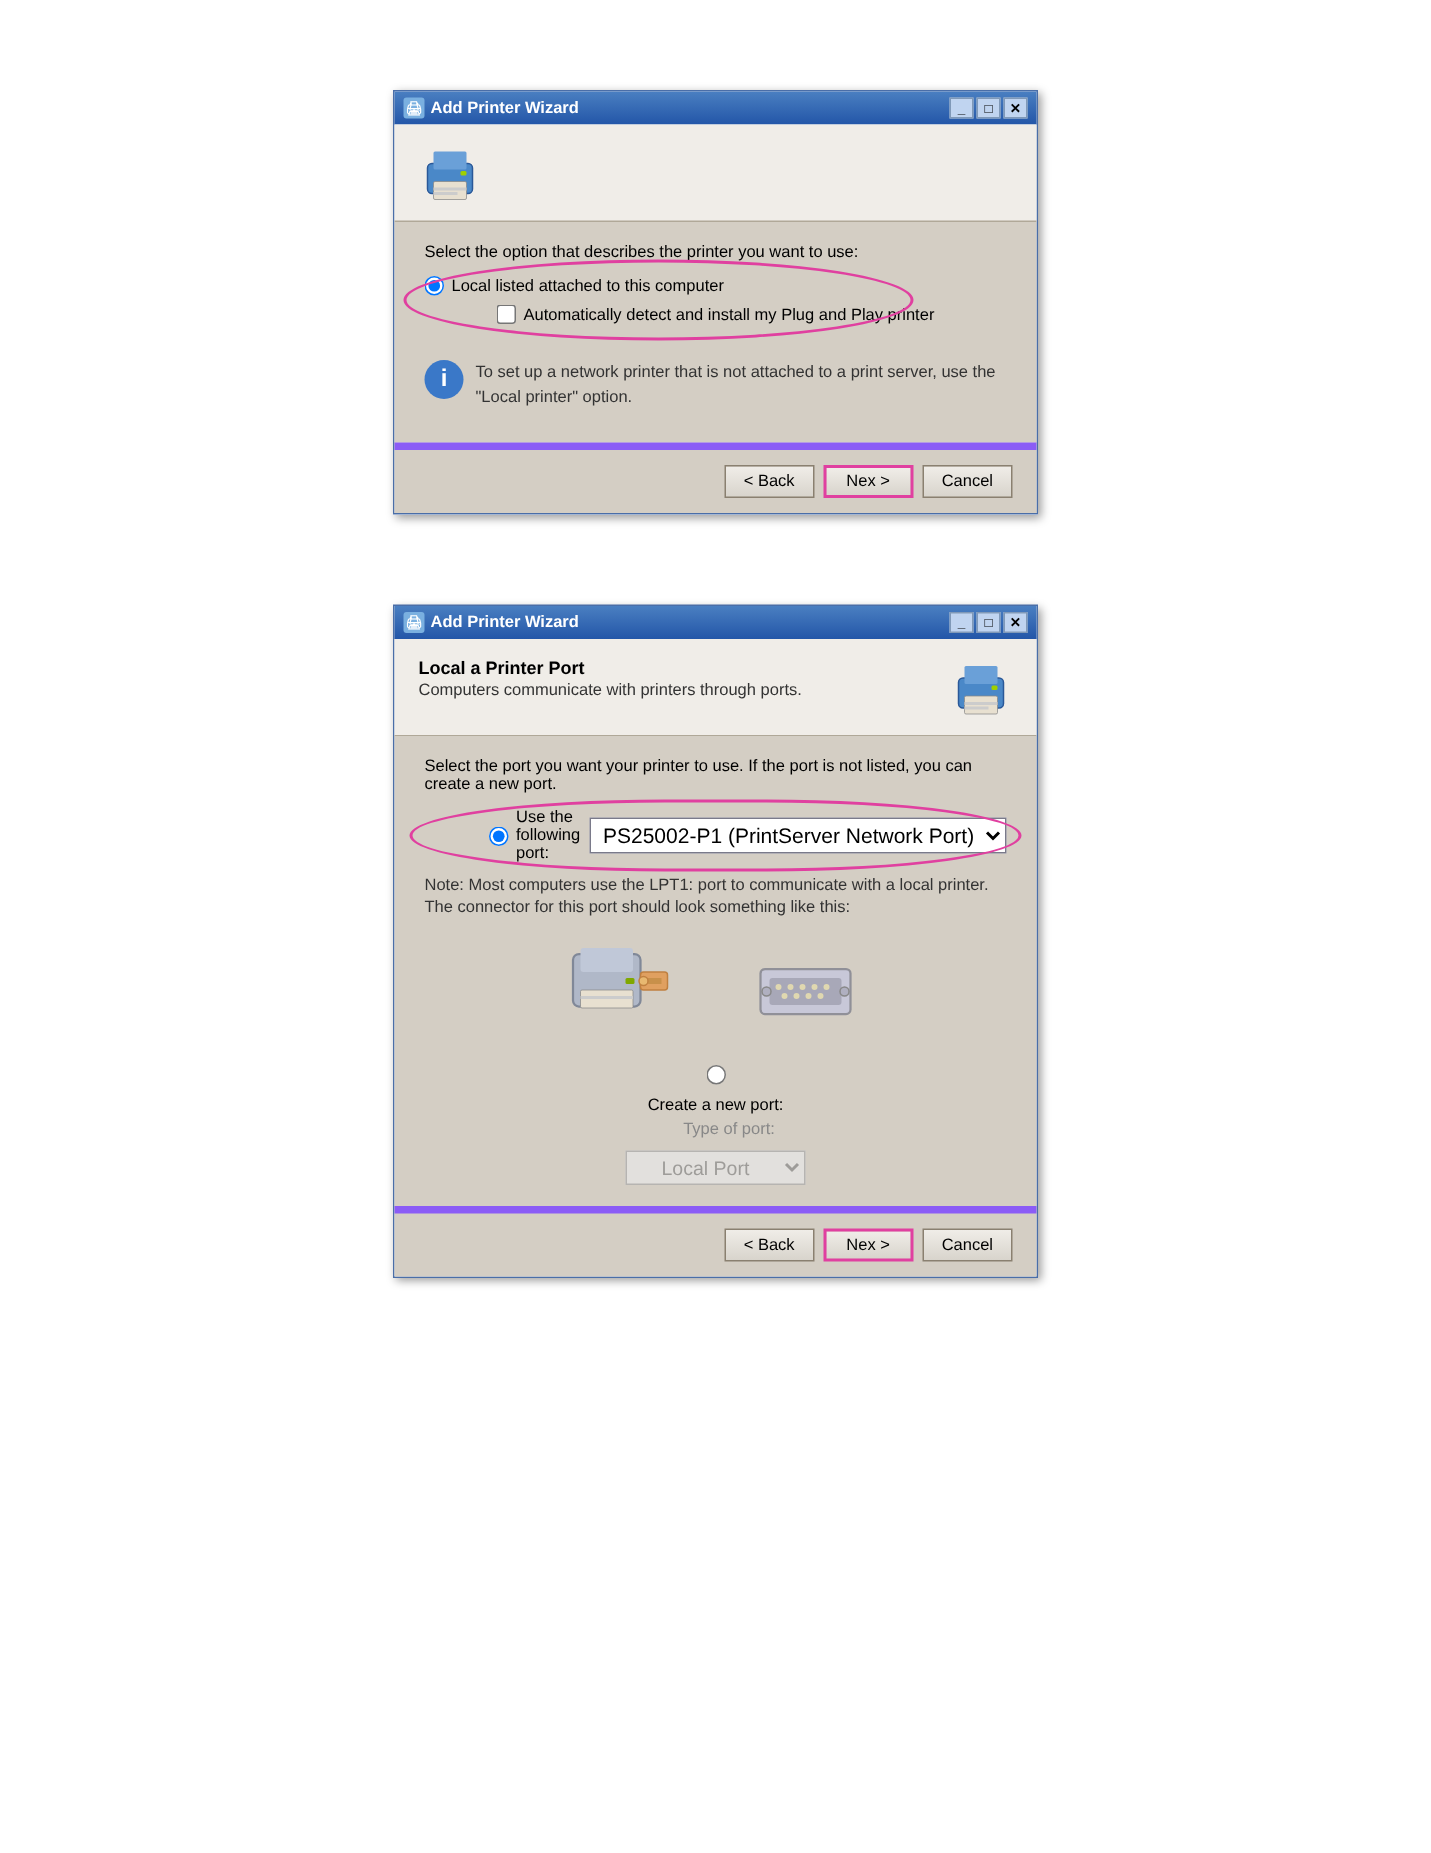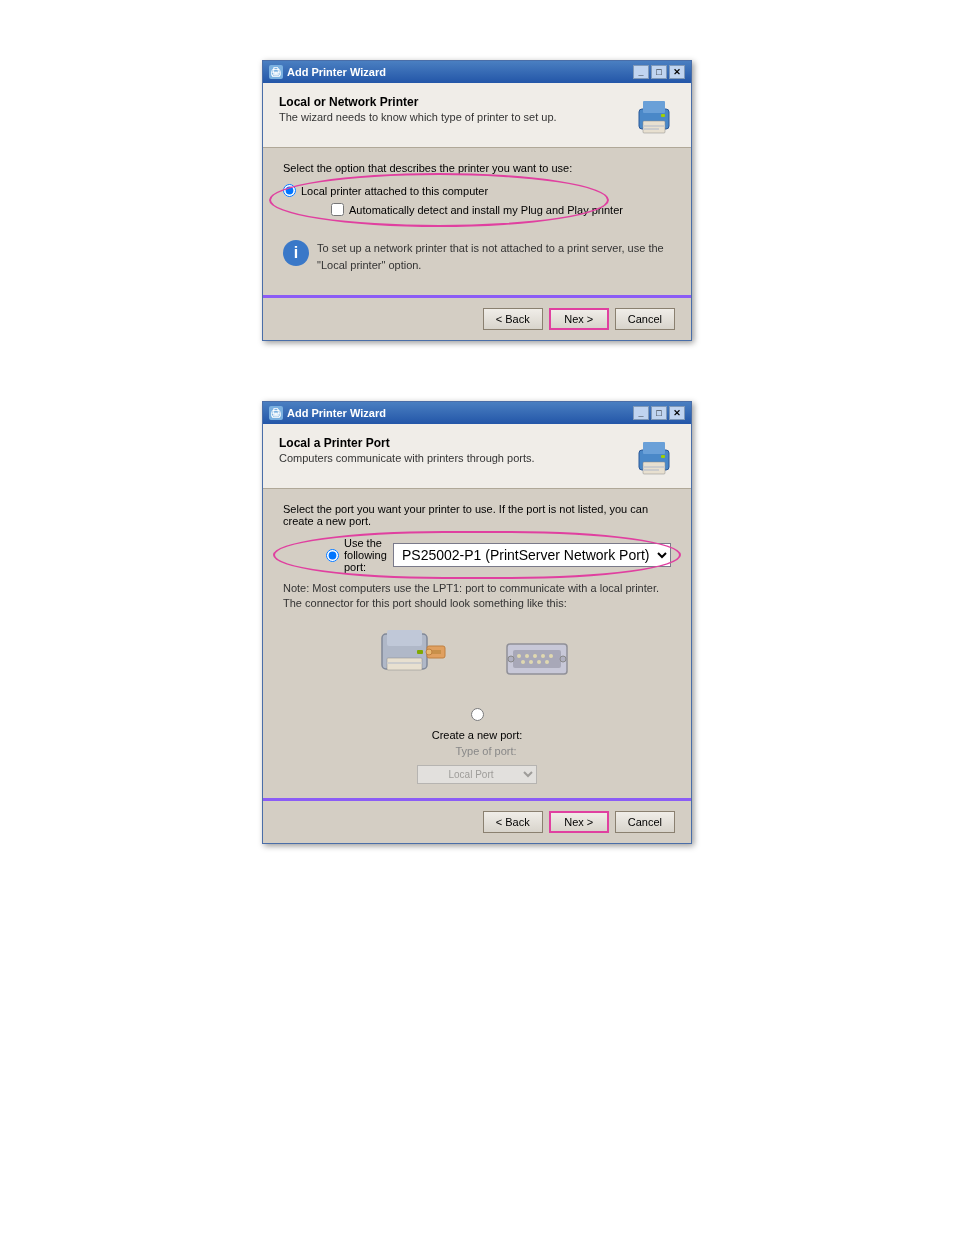--- a/index.html
+++ b/index.html
@@ -171,21 +171,21 @@
       color: #333;
     }
 
     
     .wizard-footer {
       background: #d4cec4;
       padding: 10px 16px;
       display: flex;
       justify-content: flex-end;
       gap: 6px;
-      border-top: 3px solid #8b5cf6;
+      border-top: 5px solid #8b5cf6;
     }
 
     .wizard-btn {
       min-width: 60px;
       padding: 3px 12px;
       font-size: 11px;
       background: linear-gradient(to bottom, #f0ede8, #d8d4cc);
       border: 1px solid #8a8070;
       cursor: pointer;
       font-family: 'Tahoma', 'Arial', sans-serif;
@@ -230,28 +230,27 @@
       flex-direction: column;
     }
 
     .port-type-label {
       font-size: 11px;
       color: #888;
       margin-left: 18px;
     }
 
     .port-type-select {
-      font-size: 10px;
-      padding: 2px 2px;
+      font-size: 13px;
+      padding: 2px 19px;
       border: 1px solid #aaa;
       background: #e8e8e8;
       color: #888;
       font-family: 'Tahoma', 'Arial', sans-serif;
       min-width: 120px;
-      text-align: center;
     }
 
     
     .use-port-row {
       position: relative;
       display: flex;
       align-items: center;
       gap: 5px;
       margin-bottom: 4px;
     }
@@ -269,40 +268,36 @@
         <span>Add Printer Wizard</span>
       </div>
       <div class="titlebar-controls">
         <div class="titlebar-btn">_</div>
         <div class="titlebar-btn">□</div>
         <div class="titlebar-btn">✕</div>
       </div>
     </div>
 
     <div class="wizard-header">
-      <div class="wizard-header-text">
-        <h2>Local or Network Printer</h2>
-        <p>The wizard needs to know which type of printer to set up.</p>
-      </div>
       <svg class="printer-icon-svg" viewBox="0 0 42 42">
         <rect x="6" y="14" width="30" height="20" rx="3" fill="#4a88c8" stroke="#2a5898" stroke-width="1"></rect>
         <rect x="10" y="6" width="22" height="12" rx="1" fill="#6aA0d8"></rect>
         <rect x="10" y="26" width="22" height="12" rx="1" fill="#e8e0d0" stroke="#888" stroke-width="0.5"></rect>
         <rect x="28" y="19" width="4" height="3" rx="1" fill="#a0d000"></rect>
         <rect x="10" y="30" width="22" height="2" fill="#ccc"></rect>
         <rect x="10" y="33" width="16" height="2" fill="#ccc"></rect>
       </svg>
     </div>
 
     <div class="wizard-content">
       <p class="section-label">Select the option that describes the printer you want to use:</p>
 
       <div class="radio-option">
         <input type="radio" name="printer-type" checked="" style="">
-        <label>Local printer attached to this computer</label>
+        <label>Local listed attached to this computer</label>
       </div>
 
       <div style="position:relative; margin-bottom:8px; margin-left:0;">
         <div class="indent-option">
           <input type="checkbox" style="">
           <label>Automatically detect and install my Plug and Play printer</label>
         </div>
 
         <div style="position:absolute; left: -14px; top: -30px; width: 340px; height: 54px; border: 2.5px solid #e040a0; border-radius: 50%/50%; pointer-events:none;"></div>
       </div>

